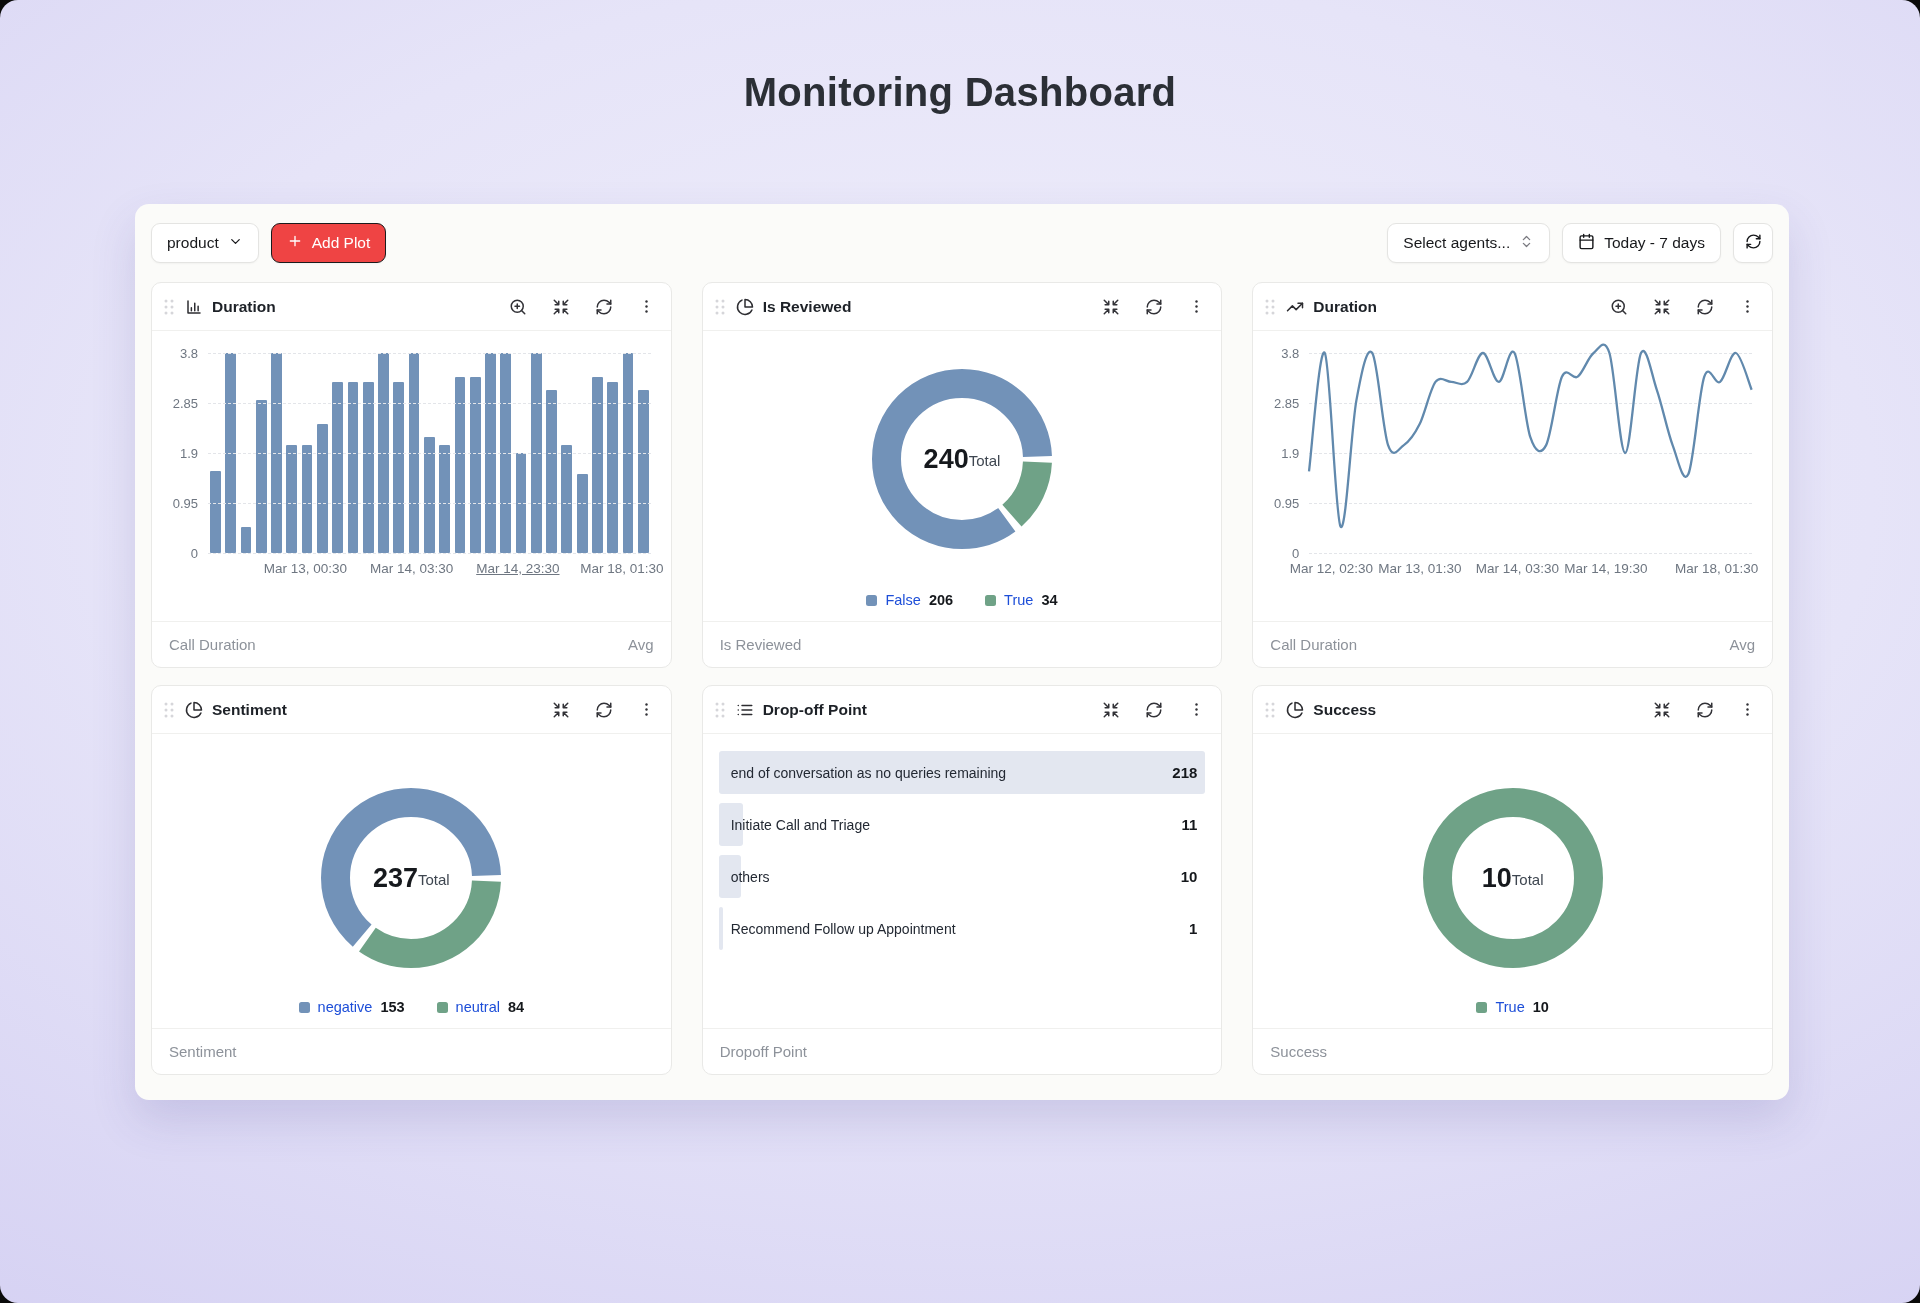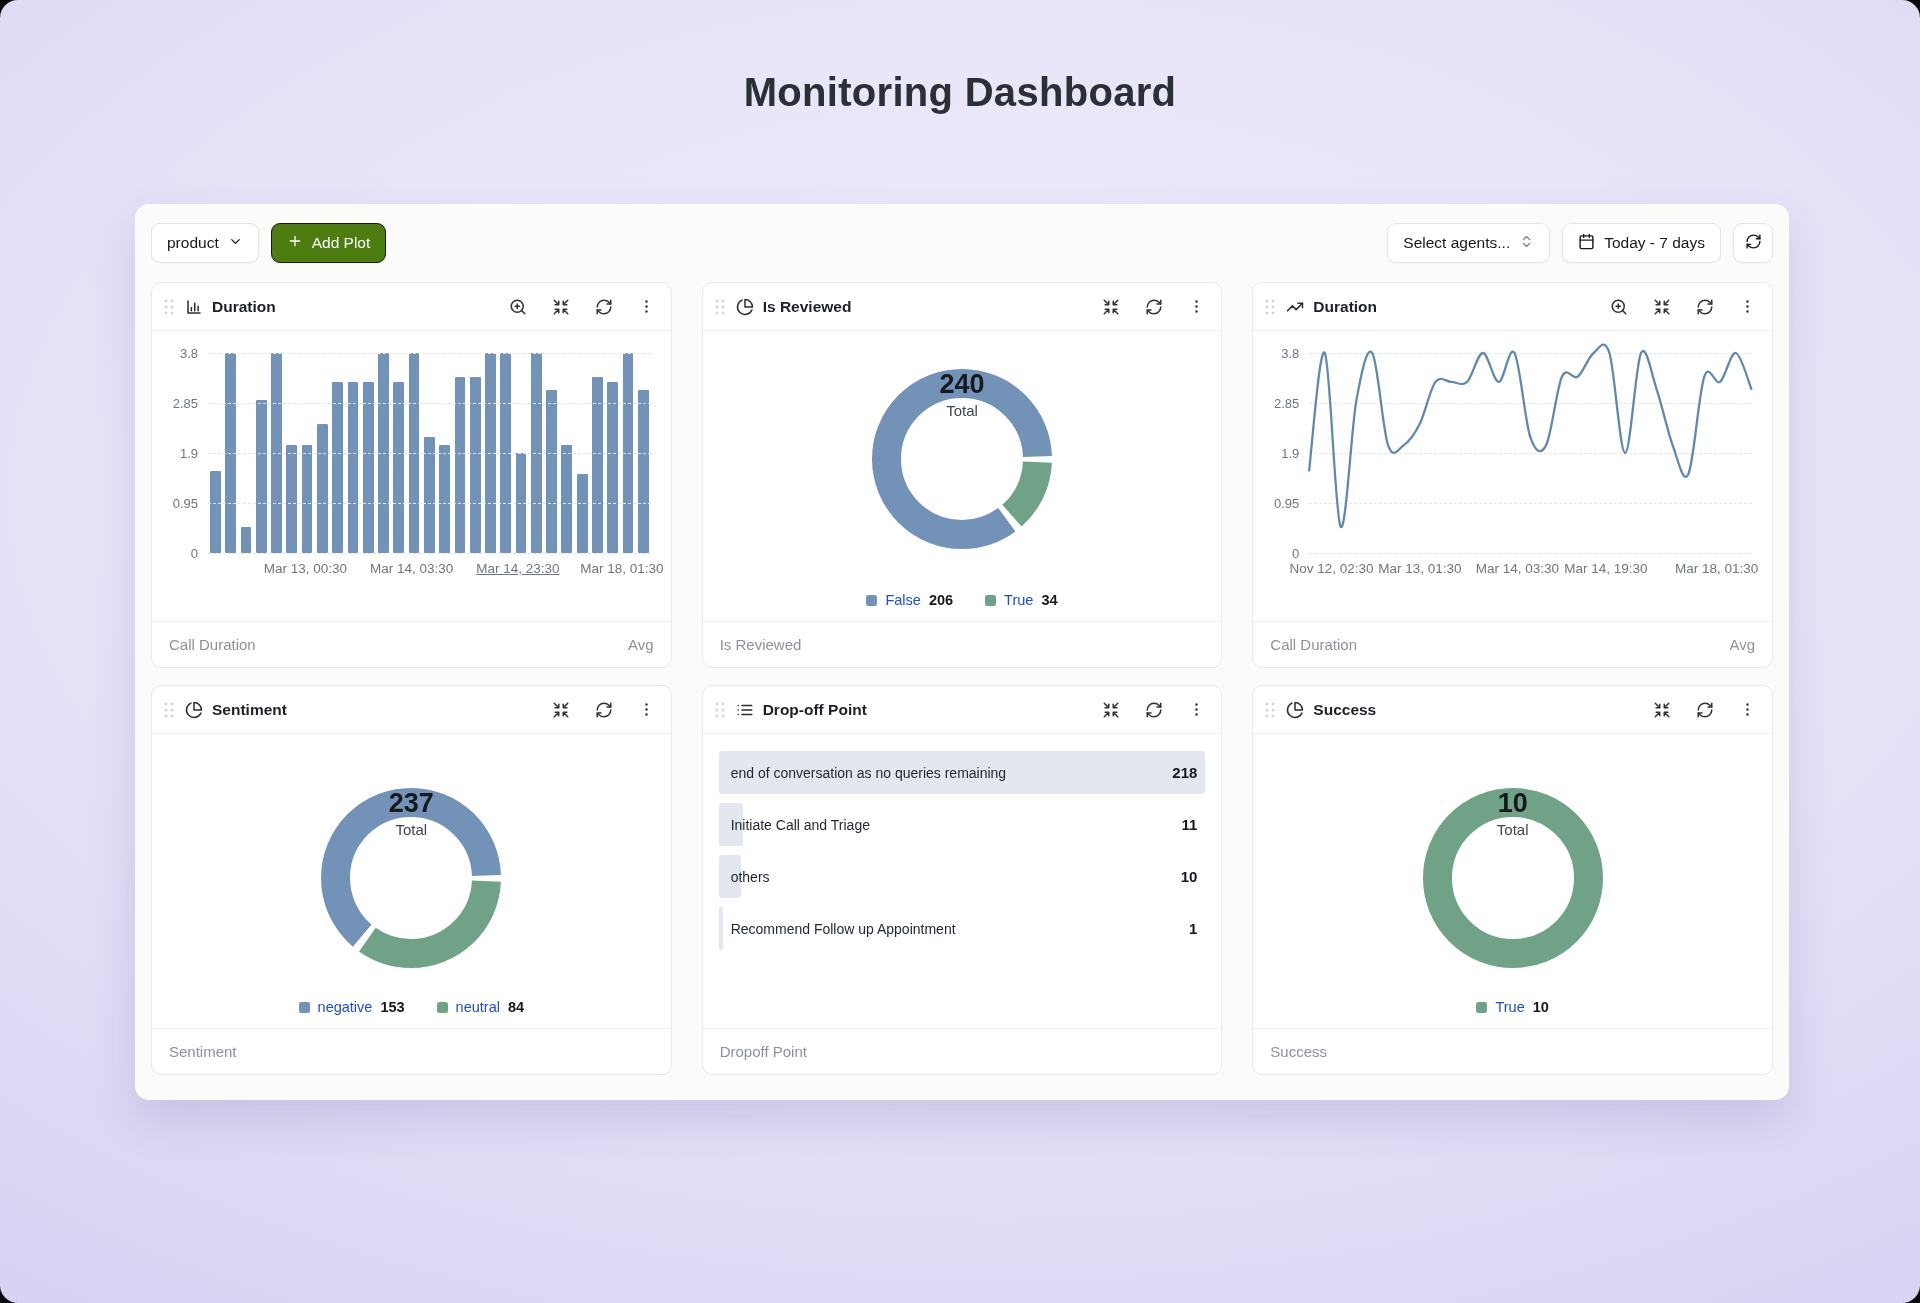--- a/index.html
+++ b/index.html
@@ -13,21 +13,21 @@
     position:absolute; left:135px; top:204px; width:1654px; height:896px;
     background:#fbfbf9; border-radius:14px; box-shadow:0 20px 45px rgba(70,62,140,.16);
   }
   
   .toolbar{display:flex;align-items:center;gap:12px;padding:19px 16px;}
   .btn{
     height:40px;border-radius:9px;display:inline-flex;align-items:center;gap:9px;padding:0 15px;
     font-size:15.5px;color:#17181b;background:#fff;border:1px solid #e4e4e2;
     box-shadow:0 1px 2px rgba(0,0,0,.04);cursor:pointer;white-space:nowrap;
   }
-  .btn.dark{background:#4d7c0f;color:#fff;border-color:#1b1b1d;font-weight:500;}
+  .btn.dark{background:#ef4444;color:#fff;border-color:#1b1b1d;font-weight:500;}
   .btn.square{width:40px;padding:0;justify-content:center;}
   .spacer{flex:1;}
   .btn svg{flex:none;}
   
   .grid{display:grid;grid-template-columns:repeat(3,1fr);grid-template-rows:386px 390px;gap:17px 30px;padding:0 16px;}
   .panel{background:#fff;border:1px solid #e9e9e7;border-radius:10px;display:flex;flex-direction:column;overflow:hidden;}
   .p-head{height:47px;flex:none;display:flex;align-items:center;gap:9px;padding:0 16px 0 10px;border-bottom:1px solid #f0f0ee;}
   .p-title{font-size:15.5px;font-weight:600;color:#1d2127;}
   .head-icons{margin-left:auto;display:flex;align-items:center;gap:25px;color:#323237;}
   .head-icons .hicon{cursor:pointer;display:flex;}
@@ -44,21 +44,21 @@
   .gridline{position:absolute;left:0;right:0;border-top:1px dashed #e3e5e9;}
   .bars{position:absolute;left:2px;right:2px;top:0;bottom:0;display:flex;align-items:flex-end;gap:4.5px;}
   .bar{flex:1;background:#7292b8;border-radius:1px;}
   .xlabels{margin-left:44px;position:relative;height:30px;font-size:13.5px;color:#6e7681;}
   .xlabel{position:absolute;top:8px;transform:translateX(-50%);white-space:nowrap;}
   .lineplot svg{position:absolute;left:0;top:0;width:100%;height:100%;overflow:visible;}
   
   .donut-body{flex:1;display:flex;flex-direction:column;align-items:center;}
   .donut{position:relative;width:180px;height:180px;flex:none;}
   .donut.mt1{margin-top:38px;} .donut.mt2{margin-top:54px;}
-  .donut-center{position:absolute;inset:0;display:flex;flex-direction:column;align-items:center;}
+  .donut-center{position:absolute;inset:0;display:flex;align-items:center;justify-content:center;}
   .total-num{font-size:27px;font-weight:700;color:#16191d;}
   .total-lbl{font-size:15px;color:#3e4650;margin-top:2px;}
   .legend{margin-top:auto;margin-bottom:13px;display:flex;gap:32px;align-items:center;}
   .l-item{display:flex;align-items:center;gap:8px;font-size:14.5px;cursor:pointer;}
   .swatch{width:11px;height:11px;border-radius:2.5px;flex:none;}
   .l-label{color:#1d4ed8;} .l-value{font-weight:700;color:#15181c;}
   
   .drop-list{padding:17px 16px 0 16px;display:flex;flex-direction:column;gap:9px;}
   .drop-row{position:relative;height:43px;display:flex;align-items:center;cursor:pointer;}
   .drop-bar{position:absolute;left:0;top:0;bottom:0;background:#e3e7f0;border-radius:3px;}
@@ -374,21 +374,21 @@
                 <div class="gridline" style="top: 25%;"></div>
                 <div class="gridline" style="top: 50%;"></div>
                 <div class="gridline" style="top: 75%;"></div>
                 <div class="gridline" style="top: 100%;"></div>
                 <svg viewBox="0 0 440 200" preserveAspectRatio="none">
                   <path d="M0,118.42105263157893 C2.6,98.7 10.5,-9.2 15.7,0.0 C21.0,9.2 26.2,165.8 31.4,173.7 C36.7,181.6 41.9,76.3 47.1,47.4 C52.4,18.4 57.6,-7.5 62.9,0.0 C68.1,7.5 73.3,76.8 78.6,92.1 C83.8,107.5 89.0,95.6 94.3,92.1 C99.5,88.6 104.8,81.6 110.0,71.1 C115.2,60.5 120.5,36.0 125.7,28.9 C131.0,21.9 136.2,28.9 141.4,28.9 C146.7,28.9 151.9,33.8 157.1,28.9 C162.4,24.1 167.6,0.0 172.9,0.0 C178.1,0.0 183.3,28.9 188.6,28.9 C193.8,28.9 199.0,-9.2 204.3,0.0 C209.5,9.2 214.8,68.9 220.0,84.2 C225.2,99.6 230.5,102.2 235.7,92.1 C241.0,82.0 246.2,35.1 251.4,23.7 C256.7,12.3 261.9,27.6 267.1,23.7 C272.4,19.7 277.6,3.9 282.9,0.0 C288.1,-3.9 293.3,-16.7 298.6,0.0 C303.8,16.7 309.0,100.0 314.3,100.0 C319.5,100.0 324.8,10.5 330.0,0.0 C335.2,-10.5 340.5,21.5 345.7,36.8 C351.0,52.2 356.2,78.1 361.4,92.1 C366.7,106.1 371.9,132.5 377.1,121.1 C382.4,109.6 387.6,39.0 392.9,23.7 C398.1,8.3 403.3,32.9 408.6,28.9 C413.8,25.0 419.0,-1.3 424.3,0.0 C429.5,1.3 437.4,30.7 440.0,36.8" fill="none" stroke="#6189ad" stroke-width="2.3" vector-effect="non-scaling-stroke"></path>
                 </svg>
               </div>
           </div>
           <div class="xlabels" id="xlabels-line">
-              <div class="xlabel" style="left: 5%;">Nov 12, 02:30</div>
+              <div class="xlabel" style="left: 5%;">Mar 12, 02:30</div>
               <div class="xlabel" style="left: 25%;">Mar 13, 01:30</div>
               <div class="xlabel" style="left: 47%;">Mar 14, 03:30</div>
               <div class="xlabel" style="left: 67%;">Mar 14, 19:30</div>
               <div class="xlabel" style="left: 92%;">Mar 18, 01:30</div>
             </div>
         </div>
         <div class="p-foot">
           <span>Call Duration</span>
           <span class="right">Avg</span>
         </div>

